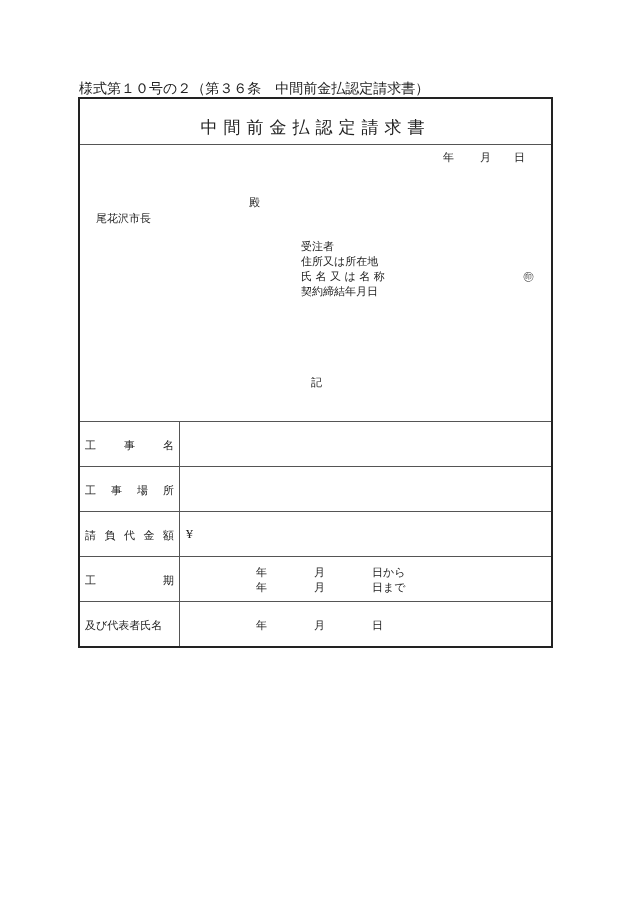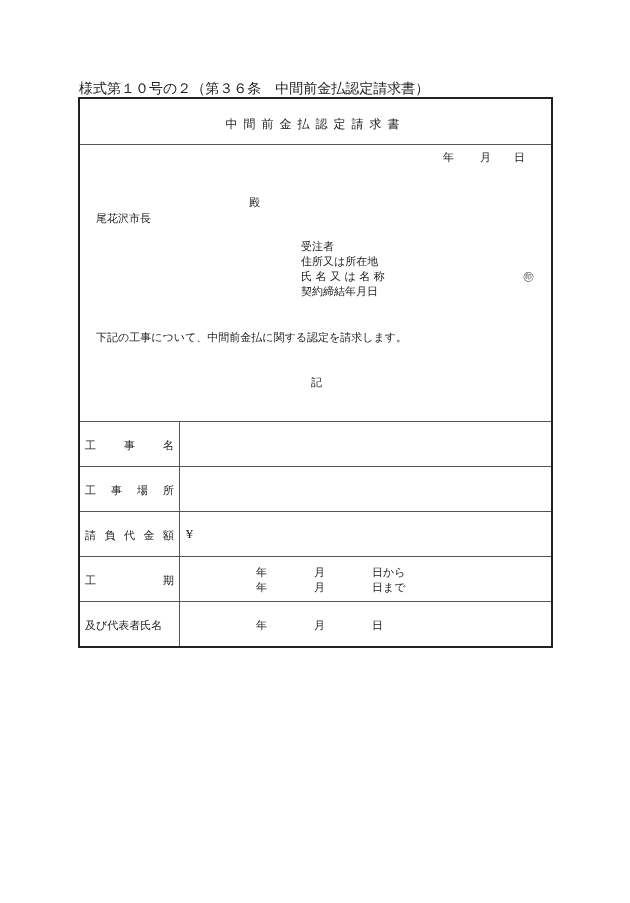--- a/index.html
+++ b/index.html
@@ -5,21 +5,21 @@
     html, body { margin: 0; padding: 0; }
     body {
       width: 630px; height: 903px; background: #ffffff; position: relative; overflow: hidden;
       font-family: "DejaVu Serif", "Liberation Serif", serif; color: #222;
     }
     .abs { position: absolute; white-space: nowrap; }
     .form-label { left: 79px; top: 80px; font-size: 14px; }
     .box { position: absolute; left: 78px; top: 97px; width: 471px; height: 547px; border: 2px solid #222; }
     .hline { position: absolute; left: 0; width: 471px; height: 0; border-top: 1px solid #555; }
     .vline { position: absolute; left: 99px; top: 322px; width: 0; height: 225px; border-left: 1px solid #555; }
-    .title { left: 0; width: 471px; top: 17px; text-align: center; font-size: 12px; letter-spacing: 6px; }
+    .title { left: 0; width: 471px; top: 17px; text-align: center; font-size: 17px; letter-spacing: 6px; }
     .date { top: 51px; font-size: 11px; }
     .t { font-size: 11px; }
     .rowlabel { position: absolute; left: 5px; width: 89px; font-size: 11px; display: flex; justify-content: space-between; }
     .cell { position: absolute; font-size: 11px; }
   </style>
 </head>
 <body>
 
 <div class="abs form-label">様式第１０号の２（第３６条　中間前金払認定請求書）</div>
 
@@ -33,21 +33,20 @@
 
   <div class="abs t" style="left:16px; top:112px;">尾花沢市長</div>
   <div class="abs t" style="left:169px; top:96px;">殿</div>
 
   <div class="abs t" style="left:221px; top:140px;">受注者</div>
   <div class="abs t" style="left:221px; top:155px;">住所又は所在地</div>
   <div class="abs t" style="left:221px; top:170px;">氏 名 又 は 名 称</div>
   <div class="abs t" style="left:443px; top:170px;">㊞</div>
   <div class="abs t" style="left:221px; top:185px;">契約締結年月日</div>
 
-  <div class="abs t" style="left:16px; top:231px;">下記の工事について、中間前金払に関する認定を請求します。</div>
   <div class="abs t" style="left:231px; top:276px;">記</div>
 
   <div class="hline" style="top:322px;"></div>
   <div class="hline" style="top:367px;"></div>
   <div class="hline" style="top:412px;"></div>
   <div class="hline" style="top:457px;"></div>
   <div class="hline" style="top:502px;"></div>
   <div class="vline"></div>
 
   <div class="rowlabel" style="top:339px;">

